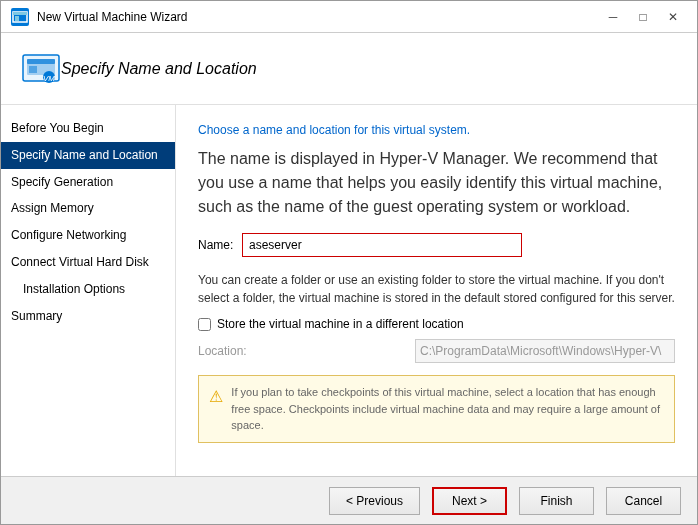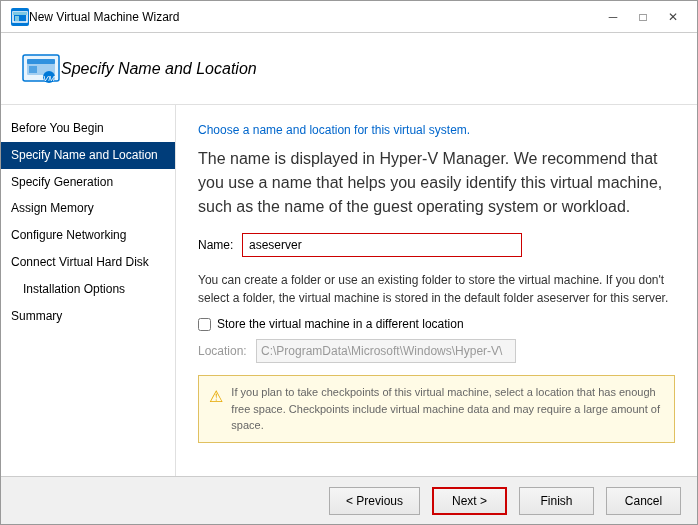--- a/index.html
+++ b/index.html
@@ -26,21 +26,21 @@
       border-bottom: 1px solid #ccc;
       padding: 6px 10px;
       display: flex;
       align-items: center;
       justify-content: space-between;
       height: 32px;
     }
     .titlebar-left {
       display: flex;
       align-items: center;
-      gap: 0;
+      gap: 8px;
     }
     .titlebar-icon {
       width: 18px;
       height: 18px;
       background: #0078d7;
       border-radius: 2px;
       display: flex;
       align-items: center;
       justify-content: center;
       color: #fff;
@@ -170,20 +170,21 @@
       height: 13px;
     }
     .checkbox-label {
       font-size: 12px;
     }
     .location-row {
       display: flex;
       align-items: center;
       gap: 6px;
       margin-bottom: 12px;
+      justify-content: space-between;
     }
     .location-label {
       font-size: 12px;
       color: #999;
       min-width: 52px;
     }
     .location-input {
       flex: 1;
       border: 1px solid #ccc;
       padding: 3px 4px;
@@ -297,21 +298,21 @@
 
     <div class="main-panel">
       <p class="main-intro">Choose a name and location for this virtual system.</p>
       <p class="main-desc">The name is displayed in Hyper-V Manager. We recommend that you use a name that helps you easily identify this virtual machine, such as the name of the guest operating system or workload.</p>
 
       <div class="name-row">
         <label class="name-label">Name:</label>
         <input class="name-input" type="text" value="aseserver" style="">
       </div>
 
-      <p class="location-desc">You can create a folder or use an existing folder to store the virtual machine. If you don't select a folder, the virtual machine is stored in the default folder aseserver for this server.</p>
+      <p class="location-desc">You can create a folder or use an existing folder to store the virtual machine. If you don't select a folder, the virtual machine is stored in the default stored configured for this server.</p>
 
       <div class="checkbox-row">
         <input type="checkbox" style="">
         <span class="checkbox-label">Store the virtual machine in a different location</span>
       </div>
 
       <div class="location-row">
         <span class="location-label">Location:</span>
         <input class="location-input" type="text" value="C:\ProgramData\Microsoft\Windows\Hyper-V\" disabled="" style="">
       </div>

